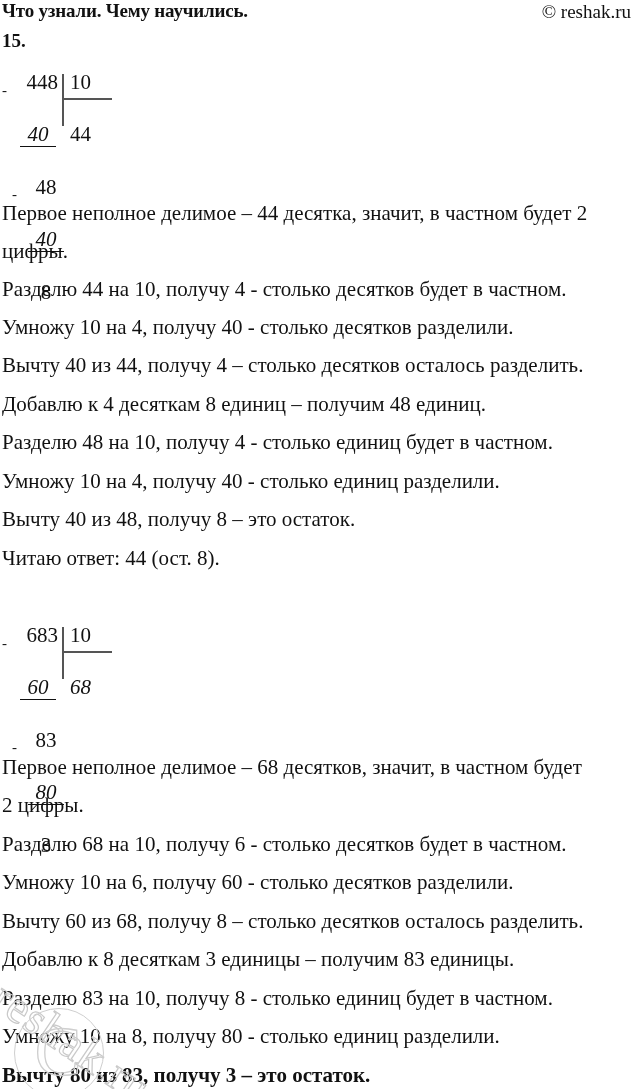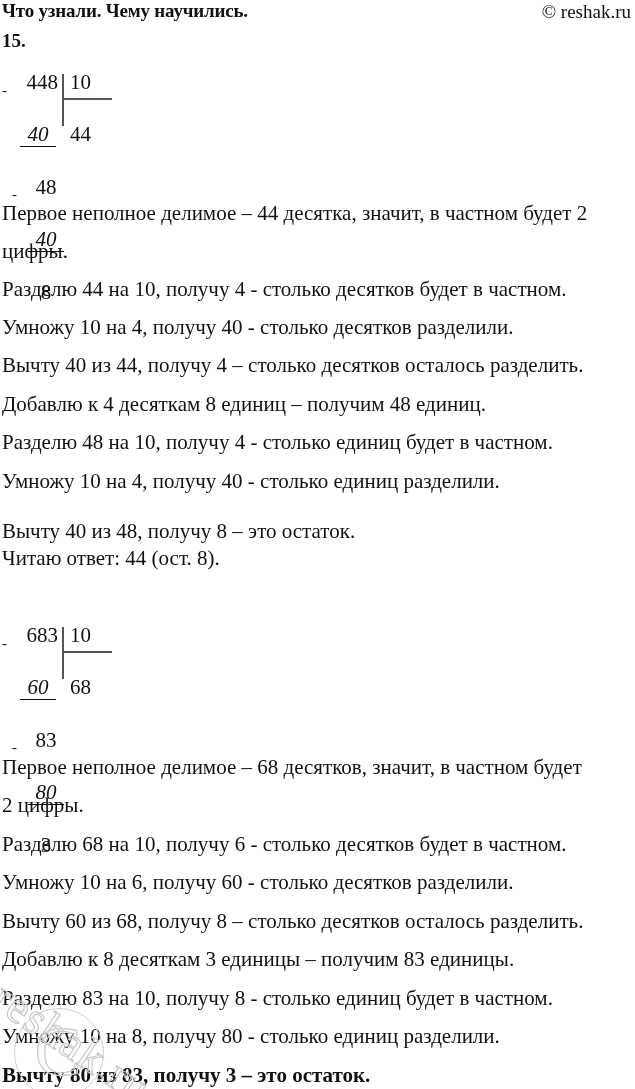--- a/index.html
+++ b/index.html
@@ -195,38 +195,38 @@
 
   <div class="lines">
     <div class="line" style="top:203px;">Первое неполное делимое – 44 десятка, значит, в частном будет 2</div>
     <div class="line" style="top:241px;">цифры.</div>
     <div class="line" style="top:279px;">Разделю 44 на 10, получу 4 - столько десятков будет в частном.</div>
     <div class="line" style="top:317px;">Умножу 10 на 4, получу 40 - столько десятков разделили.</div>
     <div class="line" style="top:355px;">Вычту 40 из 44, получу 4 – столько десятков осталось разделить.</div>
     <div class="line" style="top:394px;">Добавлю к 4 десяткам 8 единиц – получим 48 единиц.</div>
     <div class="line" style="top:432px;">Разделю 48 на 10, получу 4 - столько единиц будет в частном.</div>
     <div class="line" style="top:471px;">Умножу 10 на 4, получу 40 - столько единиц разделили.</div>
-    <div class="line" style="top:509px;margin-top:12px;">Вычту 40 из 48, получу 8 – это остаток.</div>
+    <div class="line" style="top:509px;">Вычту 40 из 48, получу 8 – это остаток.</div>
     <div class="line" style="top:548px;">Читаю ответ: 44 (ост. 8).</div>
   </div>
 
   <div class="division" style="top:625px;">
 
     <div class="row">
       <span class="minus-sign" style="left:2px; top:11px;">-</span>
       <span class="num" style="left:16px; top:0px; width:42px;">683</span>
       <span class="num" style="left:70px; top:0px;">10</span>
     </div>
 
     <div class="divisor-bar" style="left:62px; top:2px; height:52px;"></div>
     <div class="divisor-underline" style="left:64px; top:26px; width:48px;"></div>
 
     <div class="row">
       <span class="num underlined" style="left:20px; top:26px; width:36px; text-align:center;">60</span>
-      <span class="num" style="left:70px; top:26px;">68</span>
+      <span class="num" style="left:70px; top:26px;font-style:italic;">68</span>
     </div>
 
     <div class="row">
       <span class="minus-sign" style="left:12px; top:63px;">-</span>
       <span class="num" style="left:28px; top:53px; width:36px; text-align:center;">83</span>
     </div>
 
     <div class="row">
       <span class="num underlined" style="left:28px; top:79px; width:36px; text-align:center;">80</span>
     </div>

